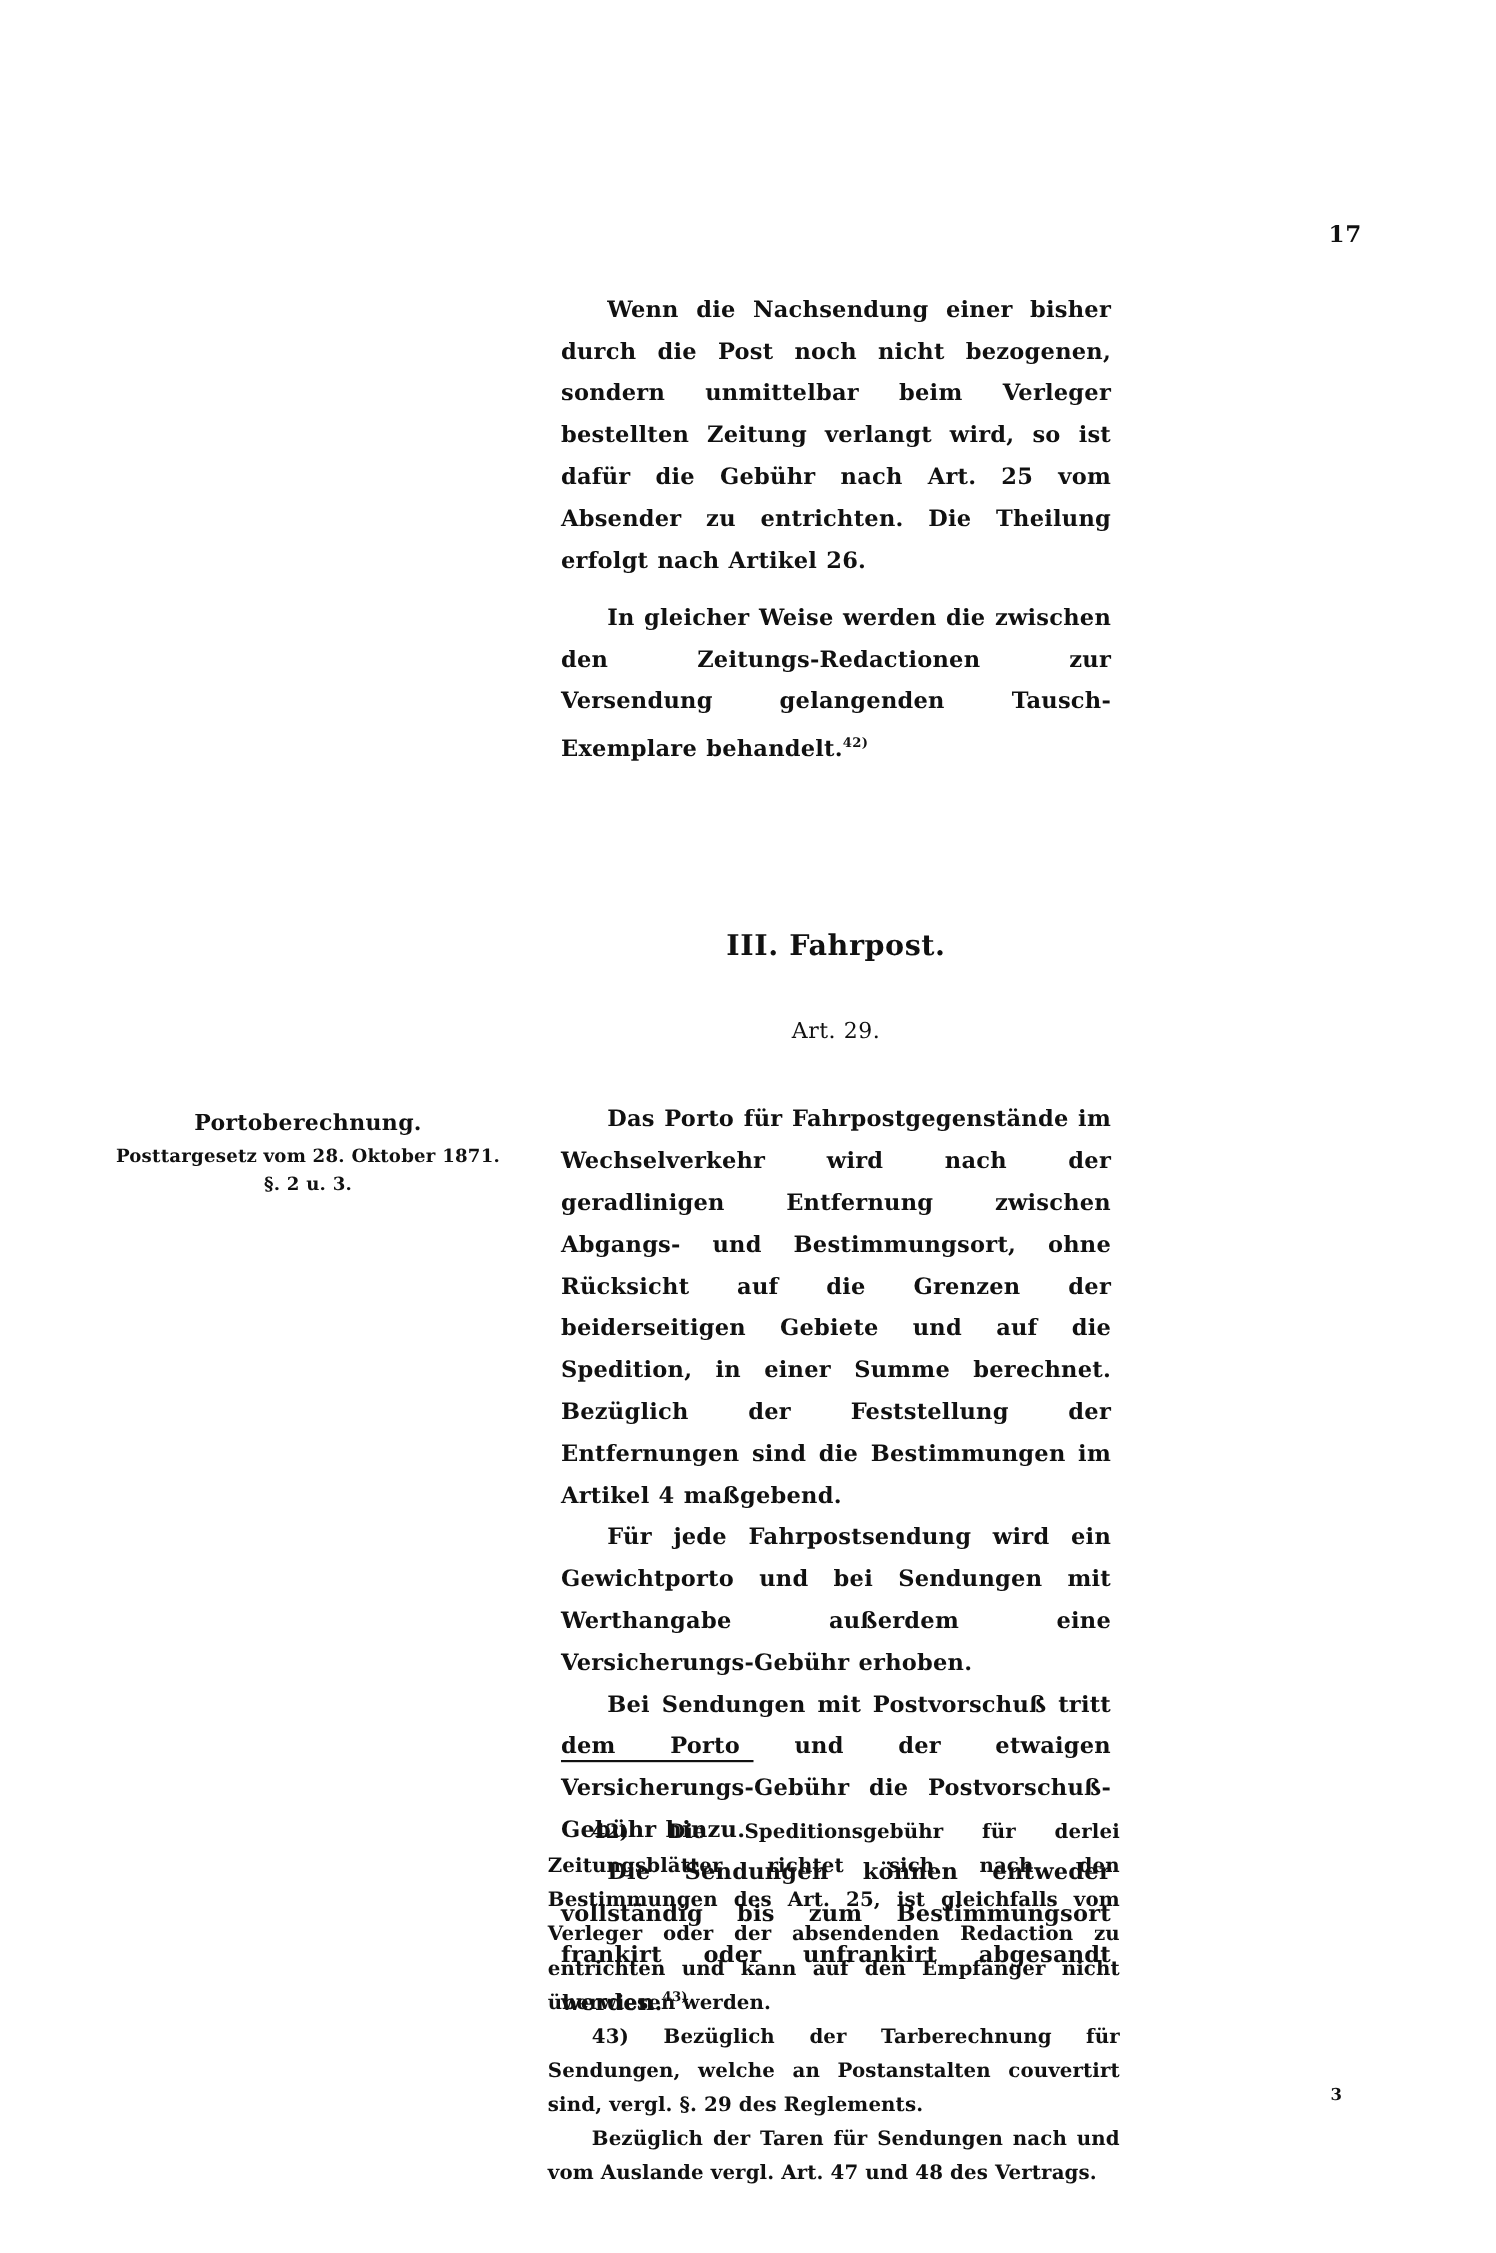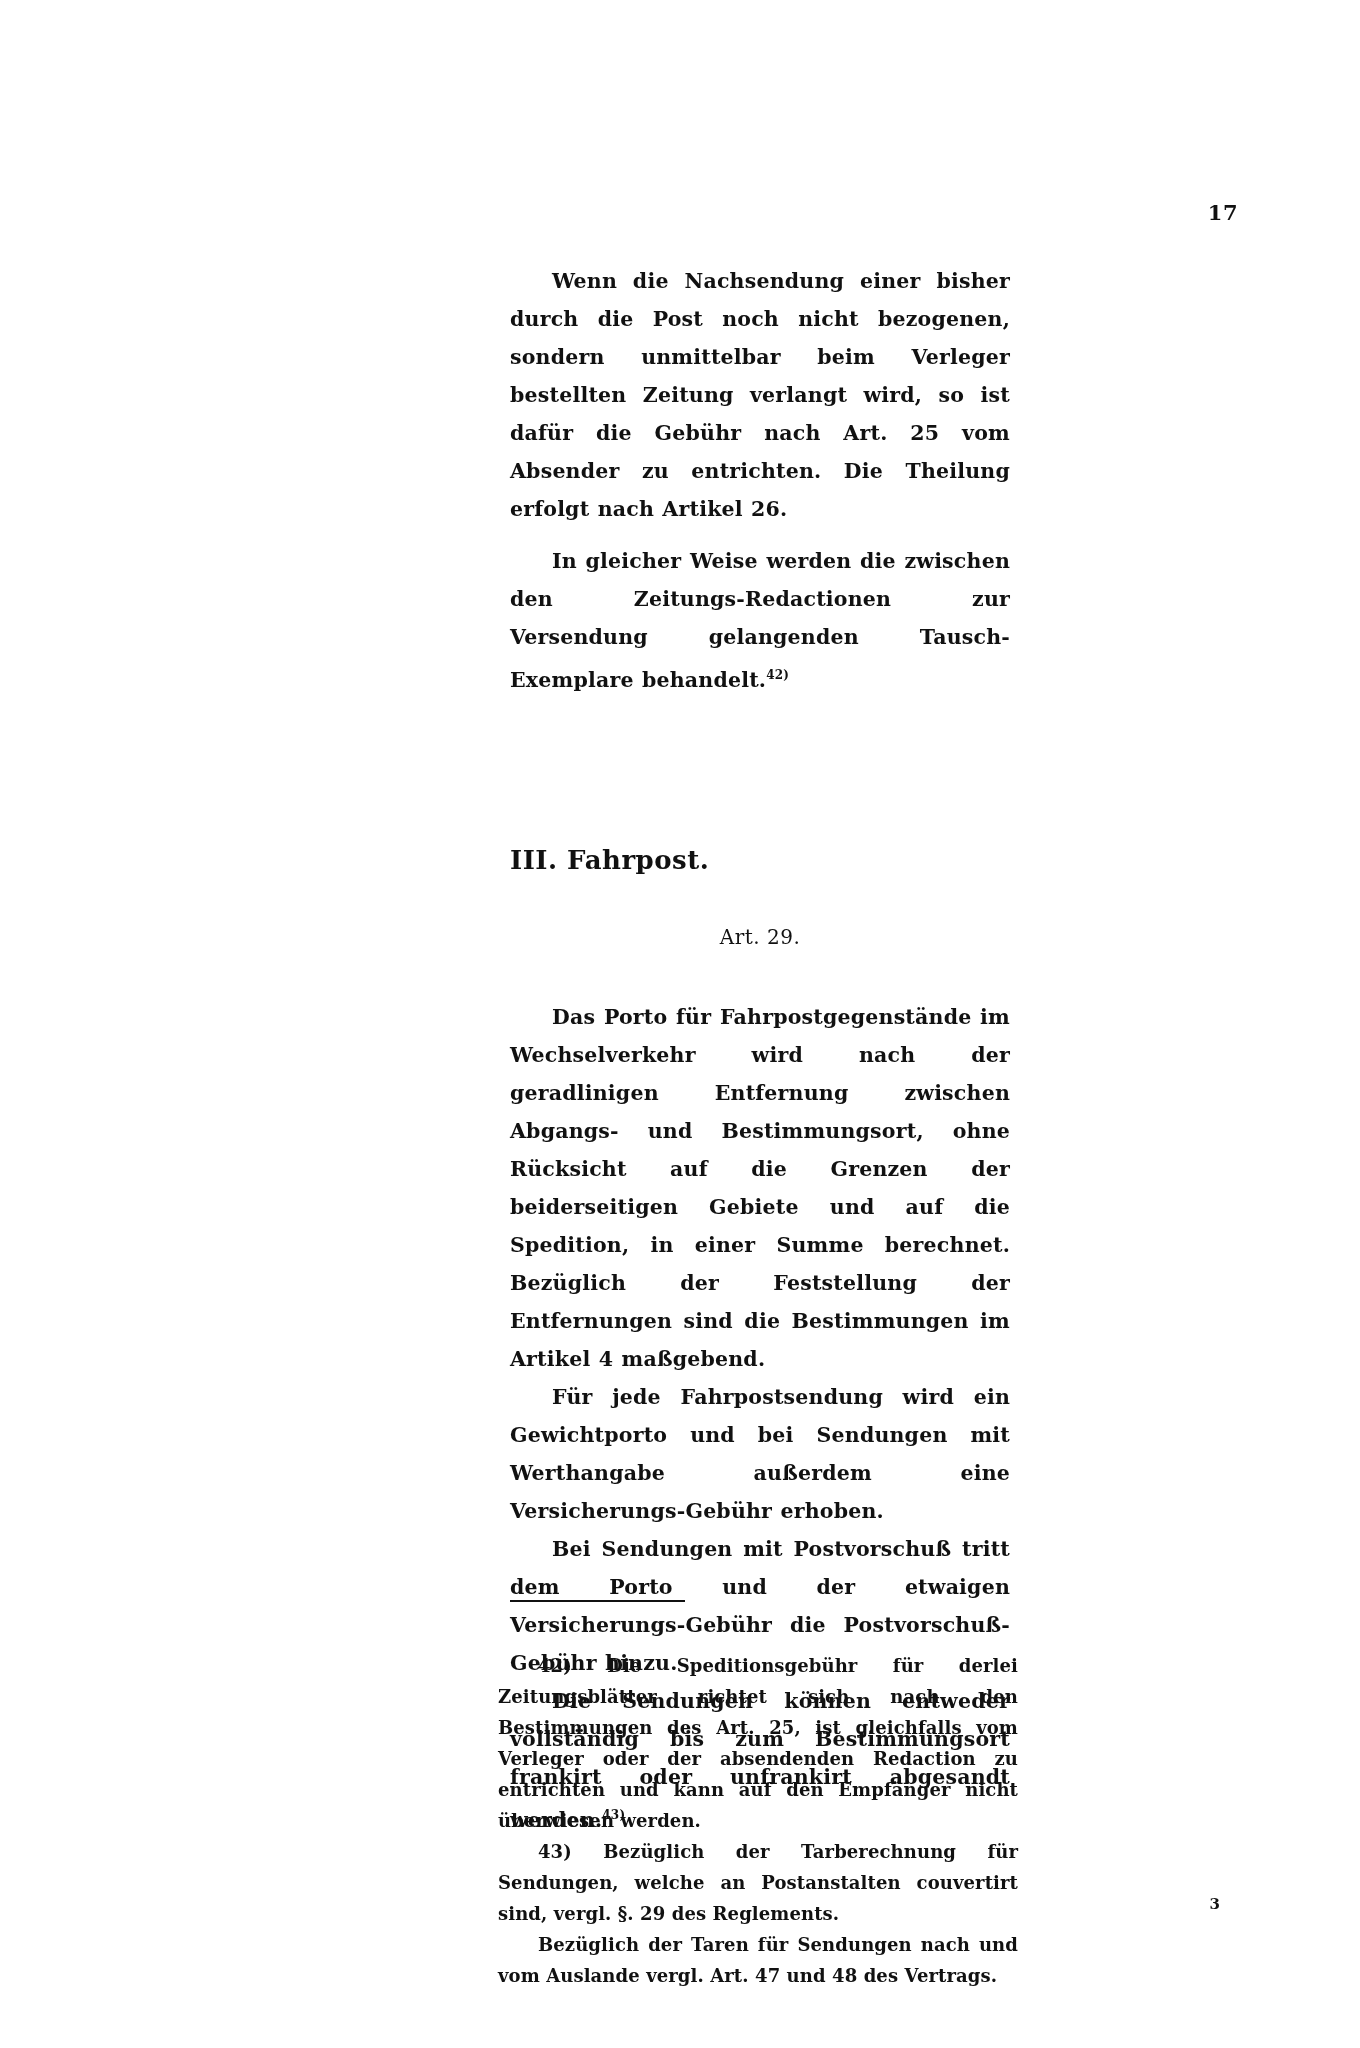--- a/index.html
+++ b/index.html
@@ -57,20 +57,21 @@
     vertical-align: super;
     font-weight: 600;
   }
 
   
   .sec-heading {
     position: absolute;
     left: 510px;
     top: 845px;
     width: 500px;
+    text-align: center;
     font-size: 26px;
     font-weight: bold;
     letter-spacing: 0.5px;
   }
   .sec-heading .num {
     font-family: "DejaVu Serif", serif;
     font-weight: bold;
   }
   .art-heading {
     position: absolute;
@@ -162,20 +163,25 @@
     </div>
   </div>
 
   <div class="sec-heading">
     <span class="num">III.</span>
     <span>Fahrpost.</span>
   </div>
 
   <div class="art-heading">Art. 29.</div>
 
+  <div class="margin-note">
+    <div class="mn-title">Portoberechnung.</div>
+    <div class="mn-sub">Posttargesetz vom 28. Oktober 1871.</div>
+    <div class="mn-sub">§. 2 u. 3.</div>
+  </div>
 
   <div class="textcol2">
     <div class="fraktur">
       <p>Das Porto für Fahrpostgegenstände im Wechselverkehr wird nach der geradlinigen Entfernung zwischen Abgangs- und Bestimmungsort, ohne Rücksicht auf die Grenzen der beiderseitigen Gebiete und auf die Spedition, in einer Summe berechnet. Bezüglich der Feststellung der Entfernungen sind die Bestimmungen im Artikel 4 maßgebend.</p>
       <p>Für jede Fahrpostsendung wird ein Gewichtporto und bei Sendungen mit Werthangabe außerdem eine Versicherungs-Gebühr erhoben.</p>
       <p>Bei Sendungen mit Postvorschuß tritt dem Porto und der etwaigen Versicherungs-Gebühr die Postvorschuß-Gebühr hinzu.</p>
       <p><span>Die Sendungen können entweder vollständig bis zum Bestimmungsort frankirt oder unfrankirt abgesandt werden.</span><sup class="fn">43)</sup></p>
     </div>
   </div>
 

